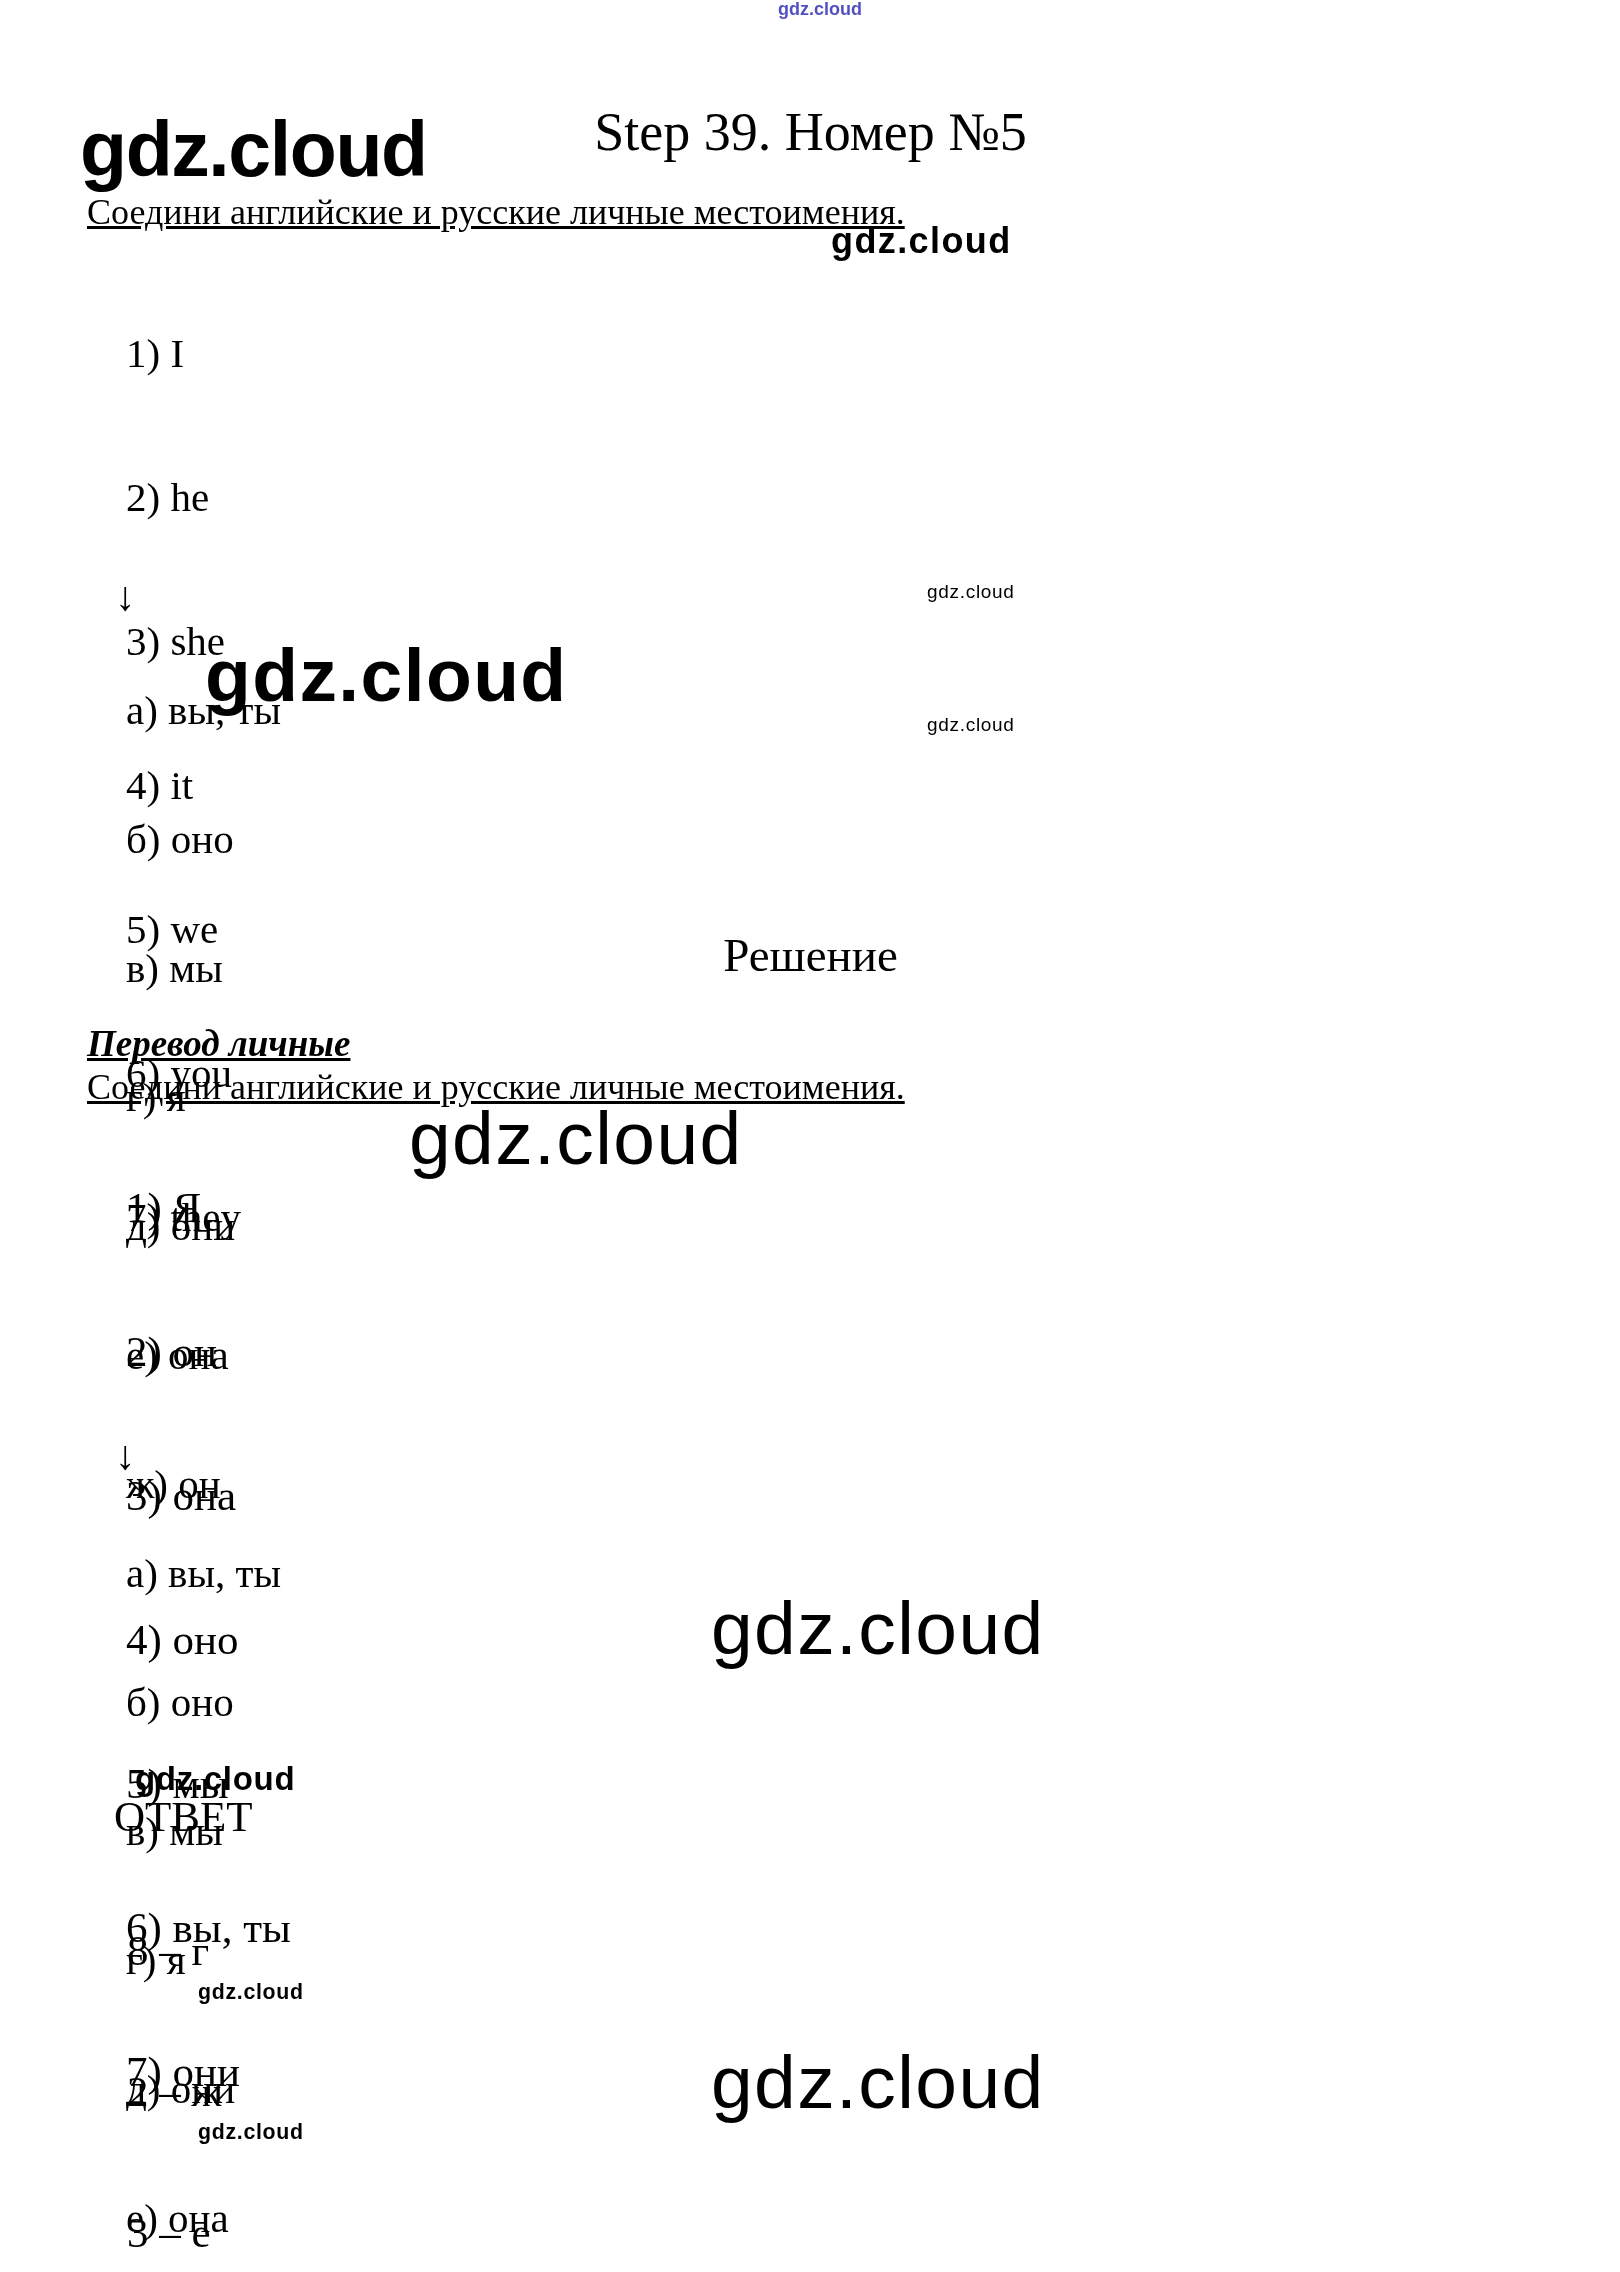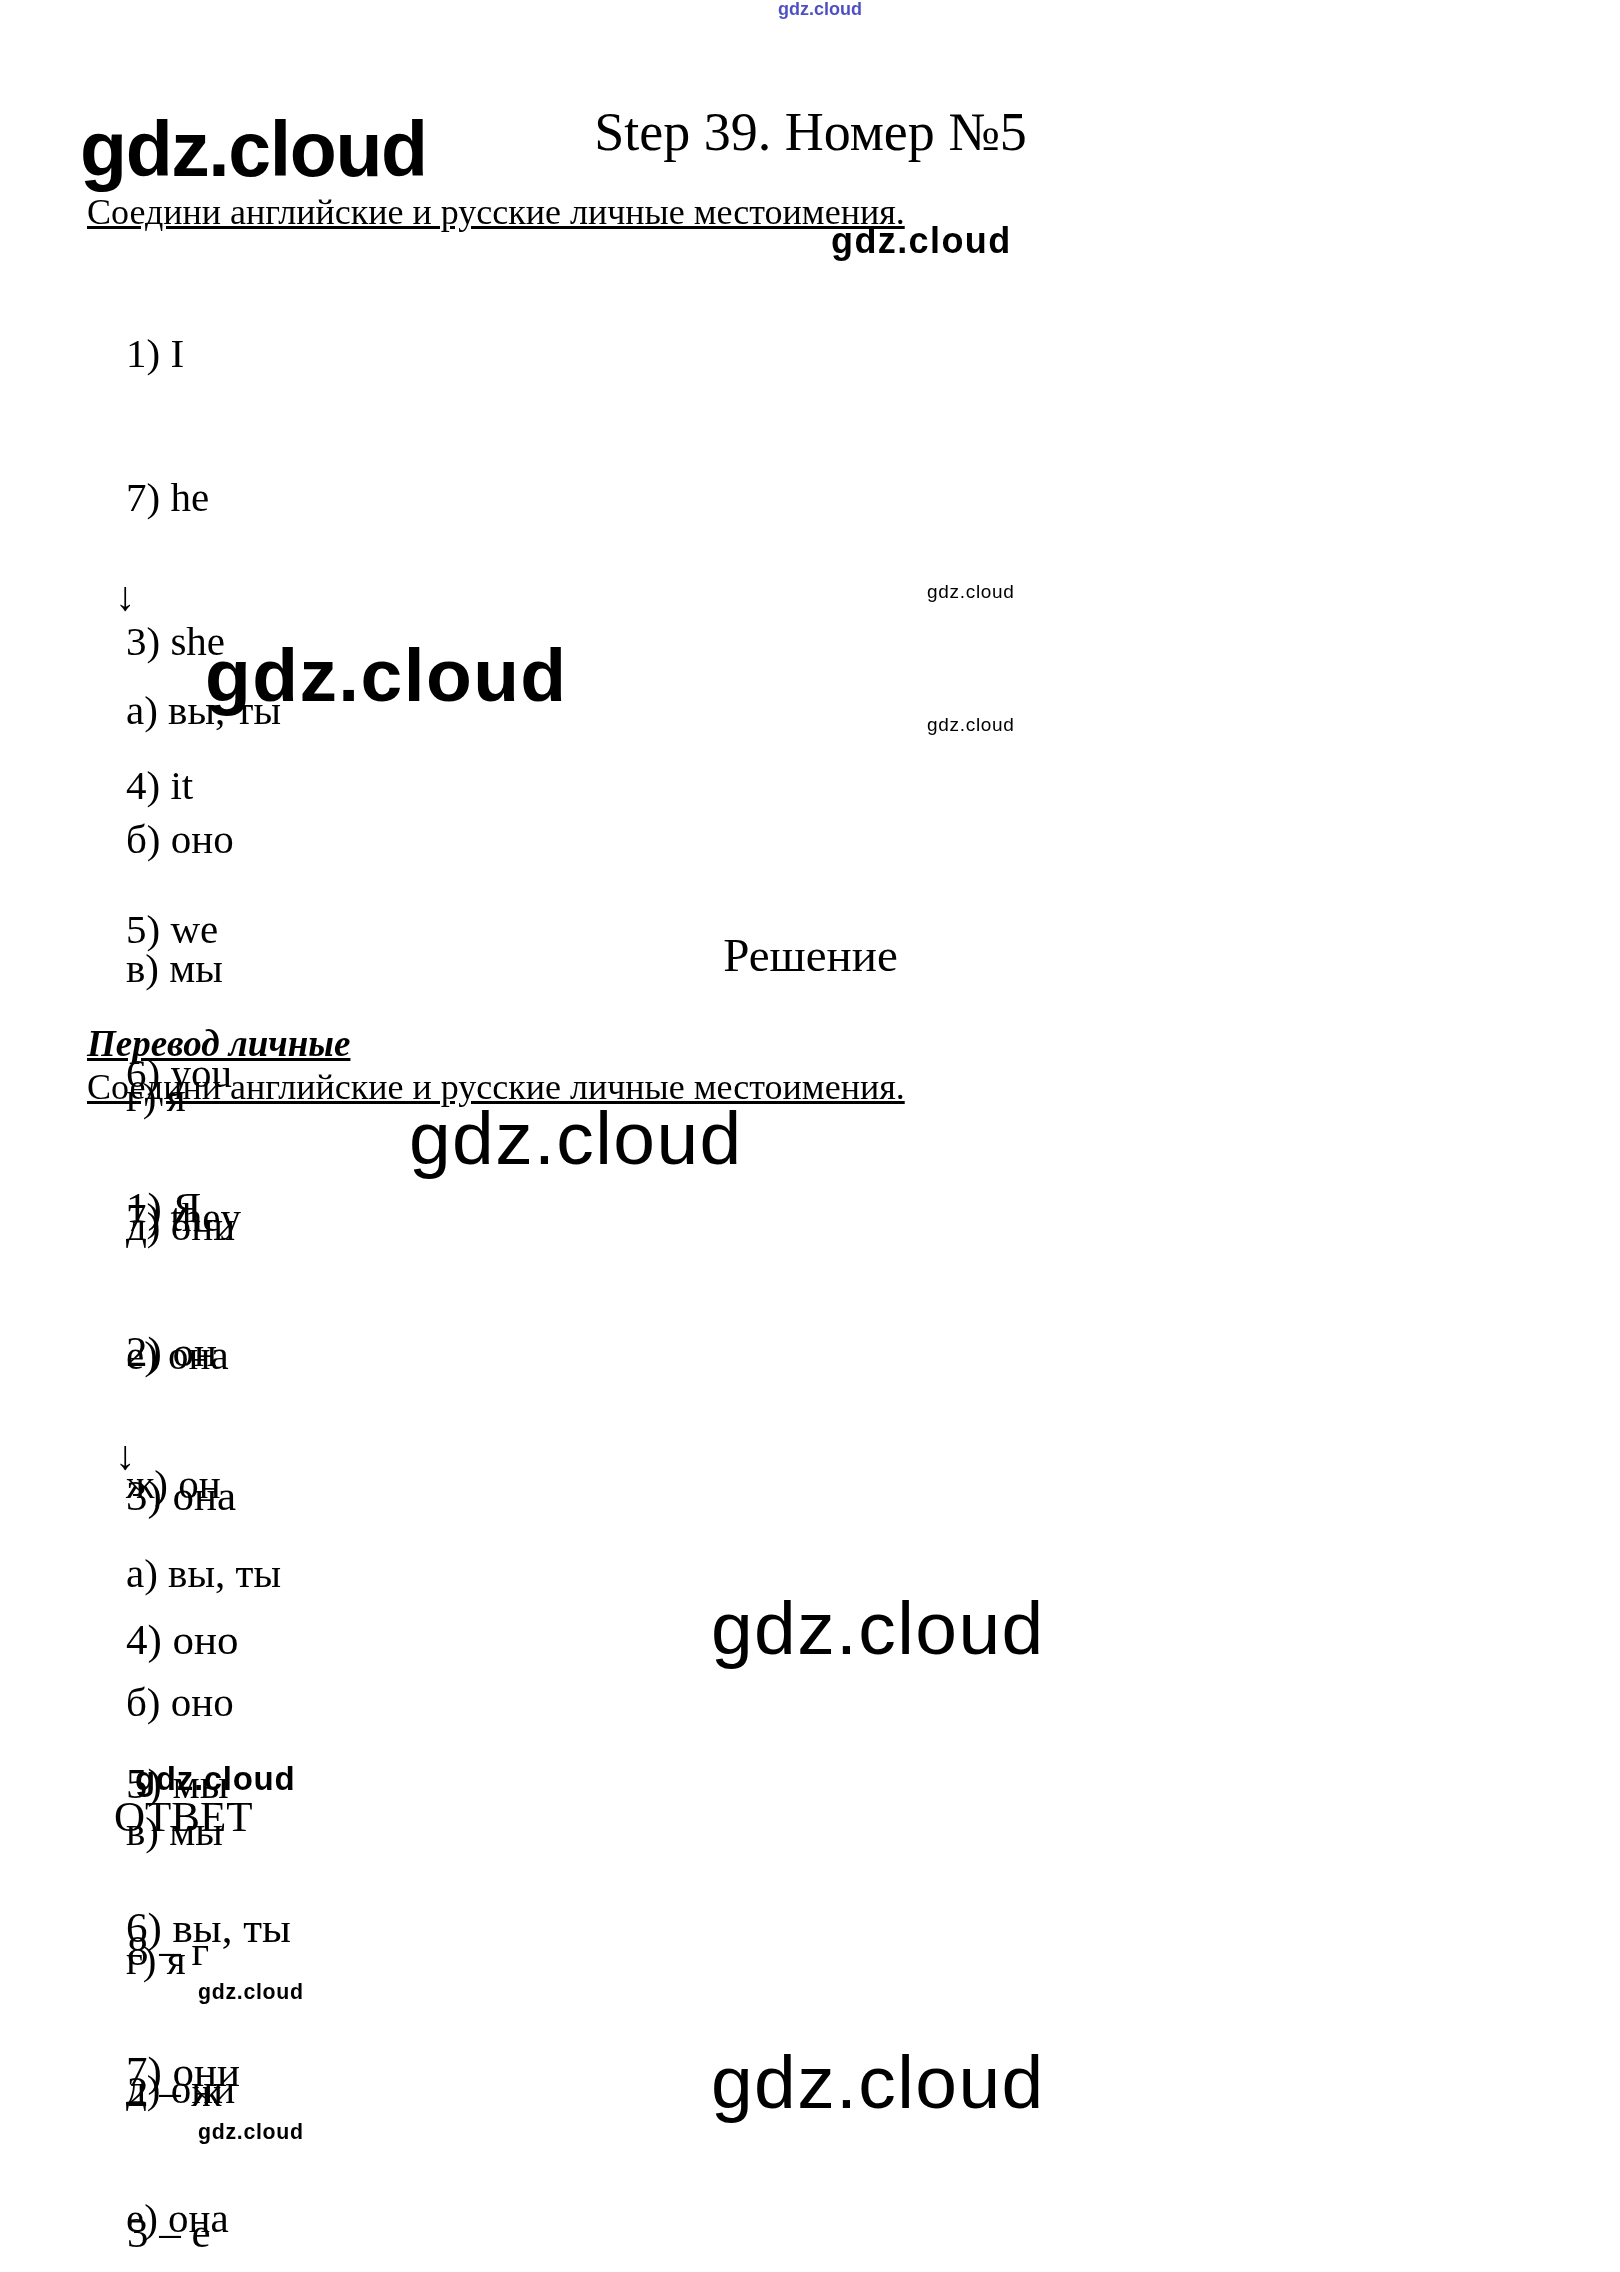--- a/index.html
+++ b/index.html
@@ -97,21 +97,21 @@
   <div class="sans-wm wm-small-1">gdz.cloud</div>
   <div class="sans-wm wm-big-5">gdz.cloud</div>
   <div class="sans-wm wm-small-2">gdz.cloud</div>
 
   <div class="serif doc-title">Step 39. Номер №5</div>
 
   <div class="serif para para-1">Соедини английские и русские личные местоимения.</div>
 
   <div class="serif list list-en">
     <div>1) I</div>
-    <div>7) he</div>
+    <div>2) he</div>
     <div>3) she</div>
     <div>4) it</div>
     <div>5) we</div>
     <div>6) you</div>
     <div>7) they</div>
   </div>
 
   <div class="serif arrow arrow-1">↓</div>
 
   <div class="serif list list-ru-1">

